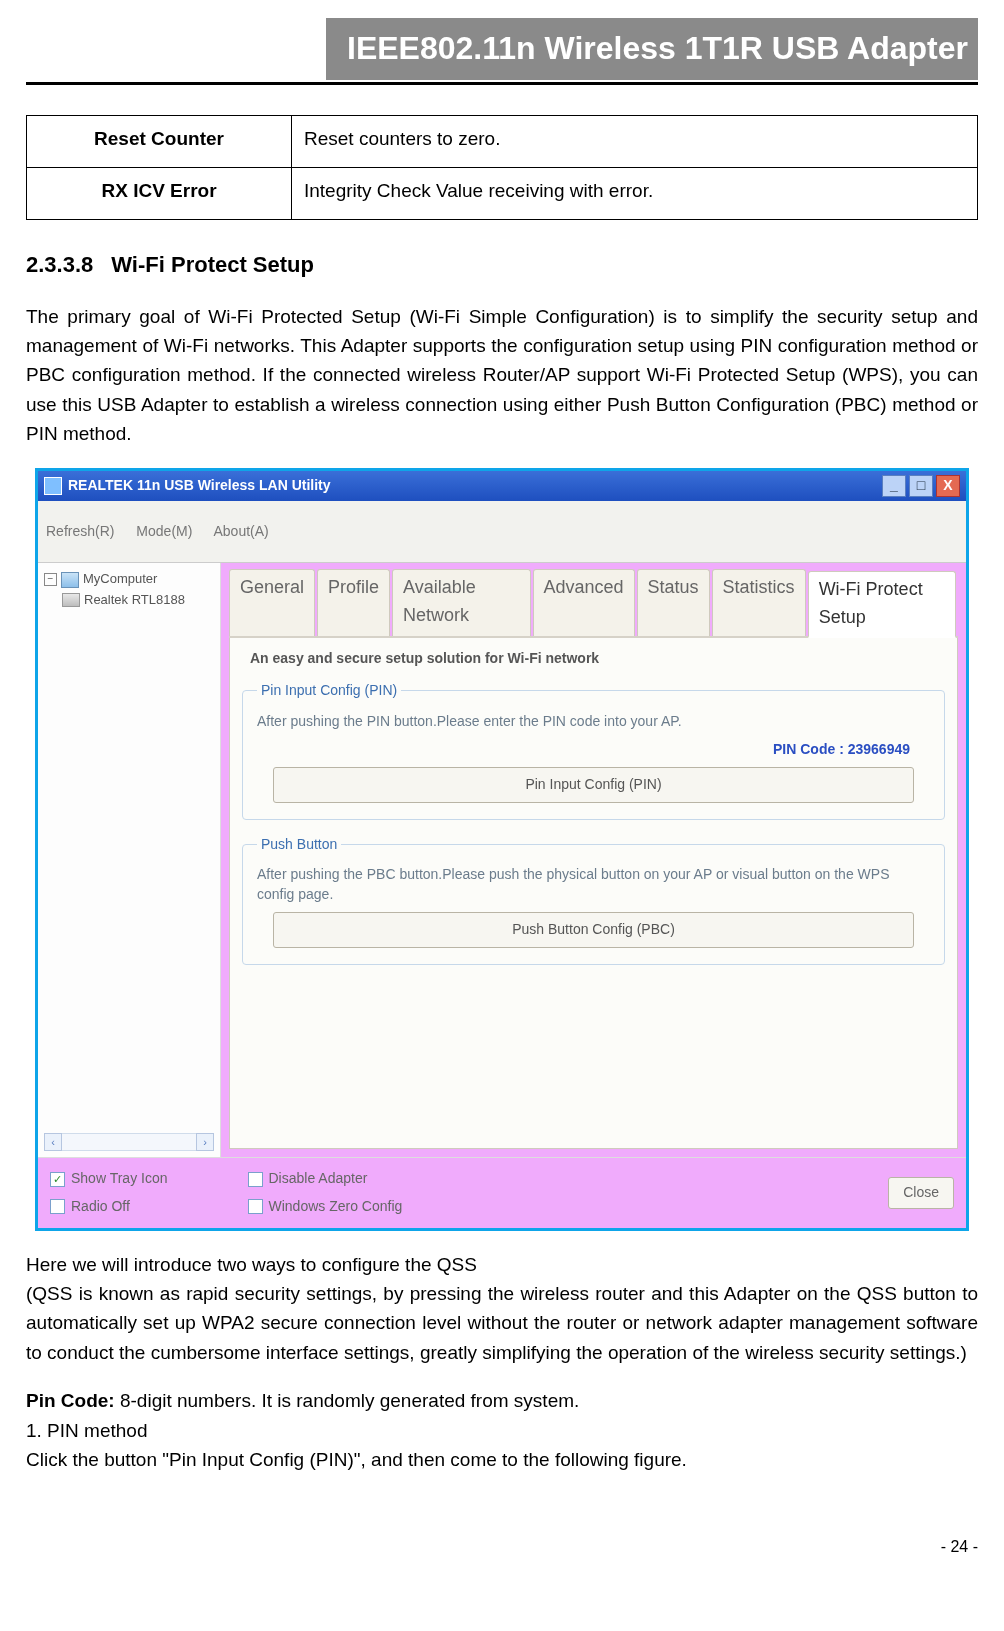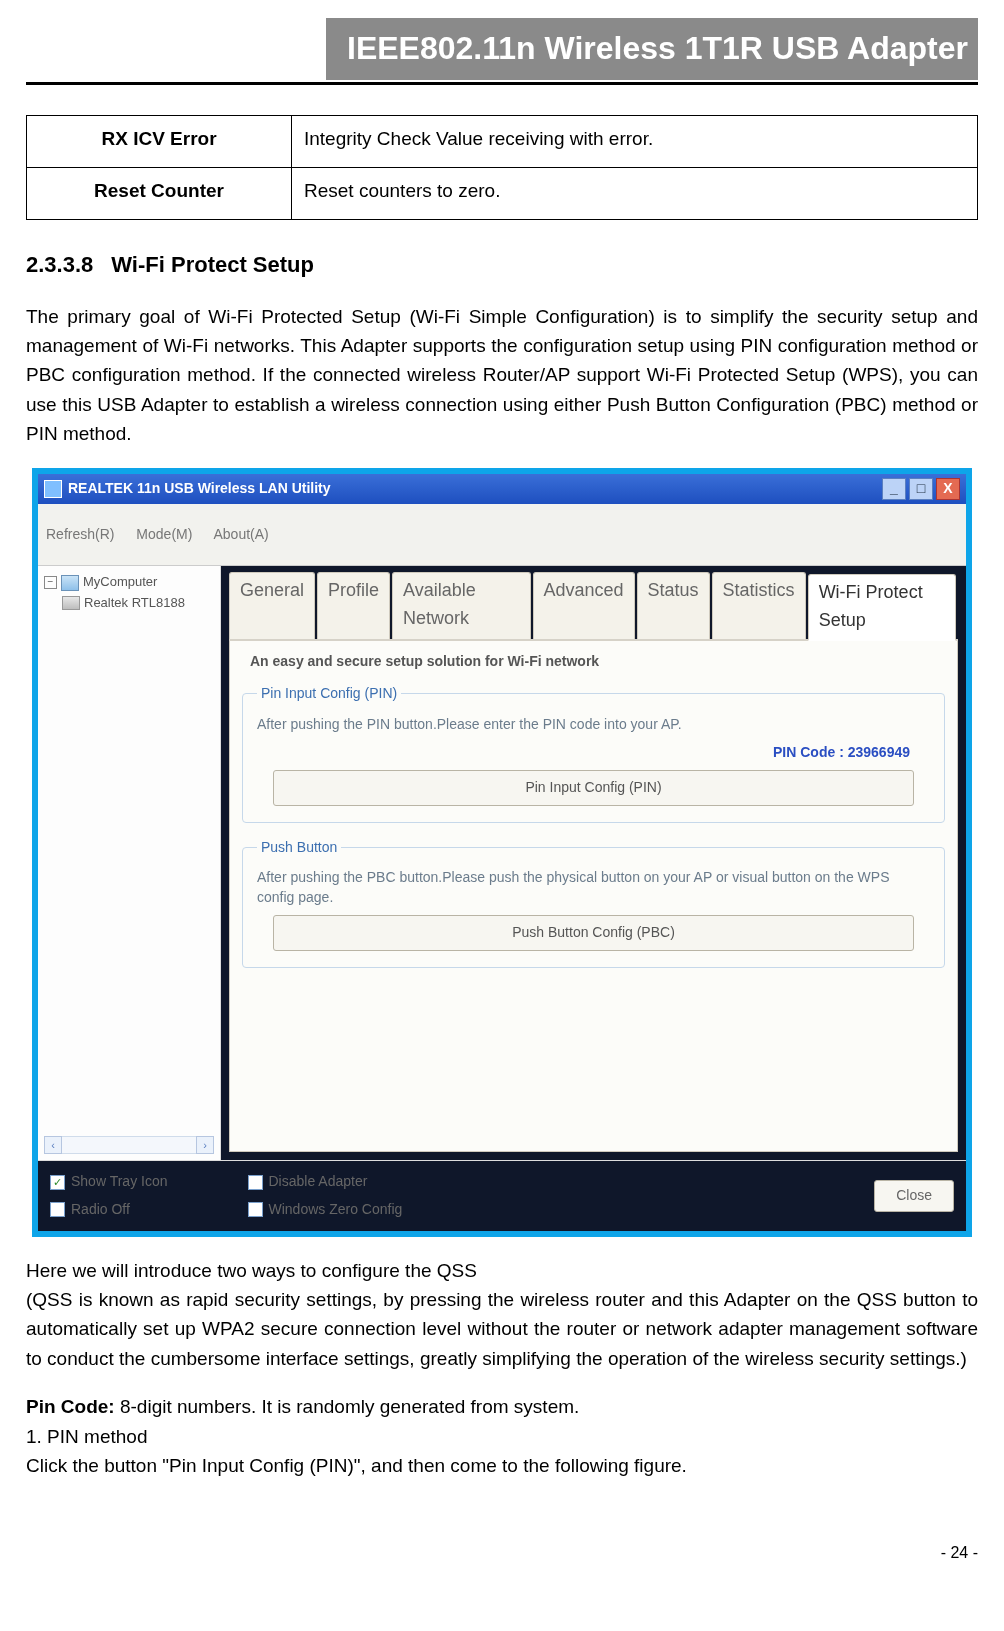--- a/index.html
+++ b/index.html
@@ -59,25 +59,25 @@
   .page-num {
     text-align: right;
     font-size: 16px;
     margin-top: 60px;
   }
 
   
   .shot {
     width: 928px;
     margin: 14px auto 6px auto;
-    border: 6px solid #0ea5e9;
+    border: 3px solid #0ea5e9;
     font-family: Tahoma, Arial, sans-serif;
     font-size: 14px;
     color: #444;
-    background: #0f172a;
+    background: #f0abfc;
     filter: blur(0.4px);
   }
   .titlebar {
     background: linear-gradient(#3a6fd8,#1e4fbf);
     color: #fff;
     display: flex;
     align-items: center;
     padding: 4px 6px;
     font-weight: bold;
   }
@@ -108,39 +108,39 @@
   fieldset.fs{border:1px solid #c6d8ea;border-radius:4px;margin-bottom:14px;padding:10px 14px 16px 14px;}
   fieldset.fs legend{color:#3c6fb0;padding:0 4px;font-size:14px;}
   .fs .desc{color:#6b7c8c;margin-bottom:8px;line-height:1.4;}
   .pin-line{text-align:right;color:#2a4ec2;font-weight:bold;margin-bottom:6px;padding-right:20px;}
   .wide-btn{display:block;width:95%;margin:0 auto;border:1px solid #b9b4a5;background:#f7f6f1;padding:6px 0;text-align:center;border-radius:3px;color:#555;}
   .footer{border-top:1px solid #ddd;padding:10px 12px;display:flex;align-items:center;font-size:14px;color:#666;}
   .footer .col{display:flex;flex-direction:column;gap:6px;margin-right:80px;}
   .chk{display:flex;align-items:center;gap:6px;}
   .chk .box{width:13px;height:13px;border:1px solid #7aa0cc;background:#fff;display:flex;align-items:center;justify-content:center;font-size:11px;color:#2a8a2a;}
   .footer .spacer{flex:1;}
-  .close-btn{border:1px solid #b9b4a5;background:#f7f6f1;padding:4px 21px;border-radius:3px;}
+  .close-btn{border:1px solid #b9b4a5;background:#f7f6f1;padding:4px 14px;border-radius:3px;}
 </style>
 </head>
 <body>
 
 <div class="page">
 
   <div class="header-bar">IEEE802.11n Wireless 1T1R USB Adapter</div>
   <hr class="header-rule">
 
   <table class="defs">
     <tbody>
         <tr>
+      <td class="term">Reset Counter</td>
+      <td>Reset counters to zero.</td>
+    </tr>
+    <tr>
       <td class="term">RX ICV Error</td>
       <td>Integrity Check Value receiving with error.</td>
-    </tr>
-    <tr>
-      <td class="term">Reset Counter</td>
-      <td>Reset counters to zero.</td>
     </tr>
   </tbody>
     </table>
 
   <div class="sect-heading">
     <span class="num">2.3.3.8</span><span>Wi-Fi Protect Setup</span>
   </div>
 
   <p class="body-text">The primary goal of Wi-Fi Protected Setup (Wi-Fi Simple Configuration) is to simplify the security setup and management of Wi-Fi networks. This Adapter supports the configuration setup using PIN configuration method or PBC configuration method. If the connected wireless Router/AP support Wi-Fi Protected Setup (WPS), you can use this USB Adapter to establish a wireless connection using either Push Button Configuration (PBC) method or PIN method.</p>
 

